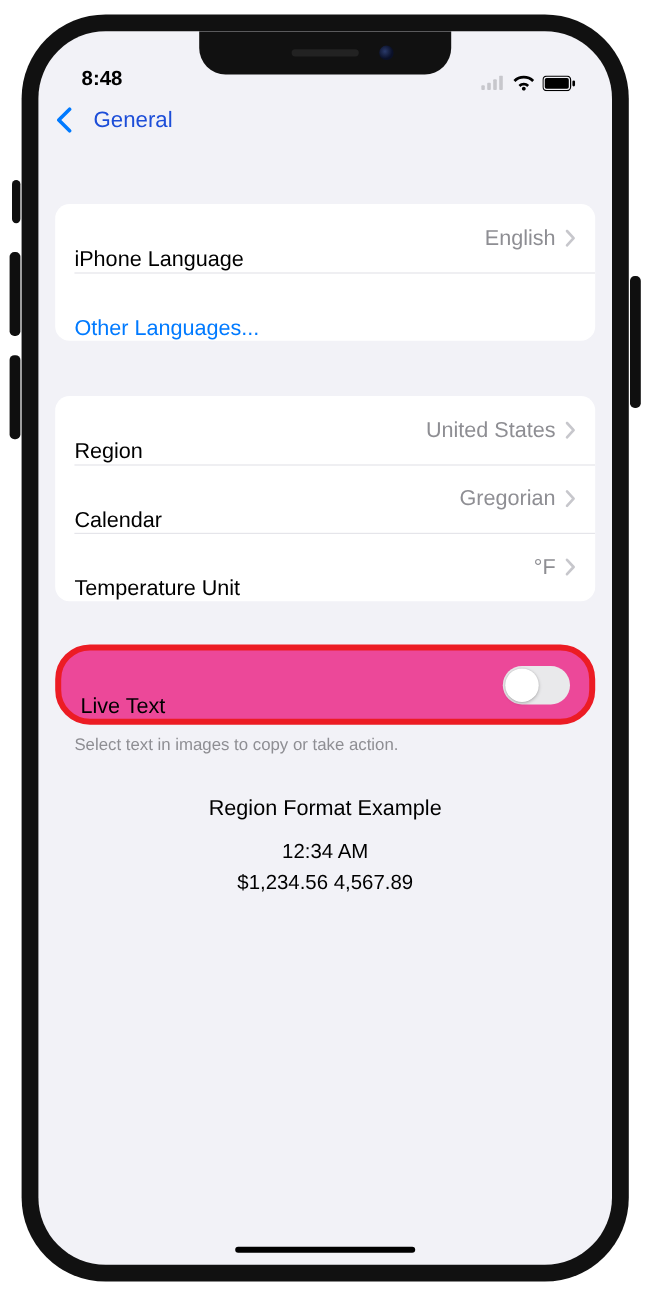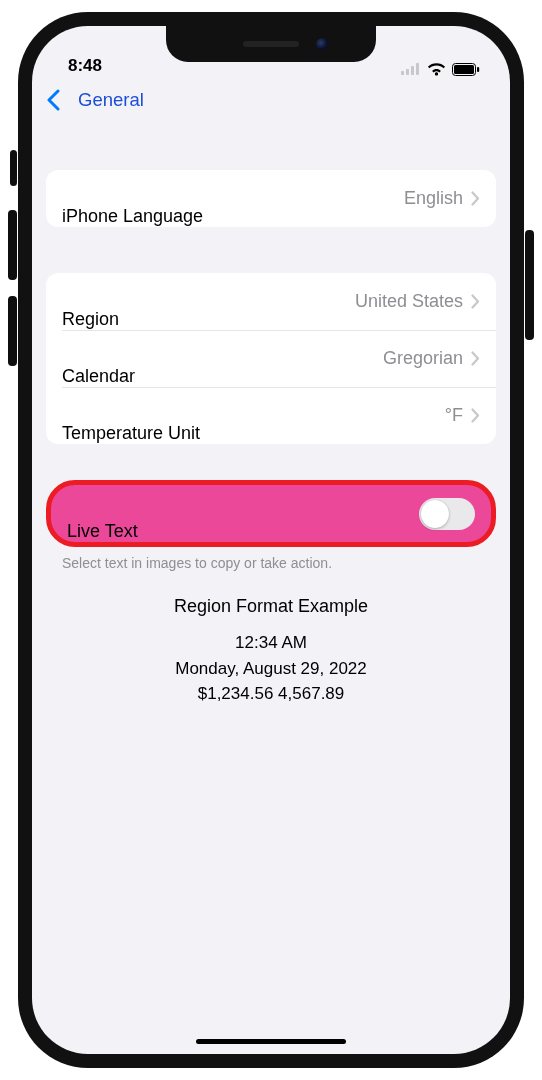--- a/index.html
+++ b/index.html
@@ -193,21 +193,21 @@
 
     .footer-note {
       color: #8e8e93;
       font-size: 14px;
       padding: 8px 16px 0 16px;
     }
 
     
     .example-block {
       text-align: center;
-      margin-top: 22px;
+      margin-top: 32px;
       color: #000;
       font-size: 17px;
       line-height: 1.5;
     }
     .example-title {
       font-size: 18px;
       margin-bottom: 10px;
     }
 
     
@@ -281,20 +281,23 @@
       <div class="group">
         <div class="cell">
           <span class="cell-label">iPhone Language</span>
           <span class="cell-value">English</span>
           <span class="chevron">
             <svg width="9" height="15" viewBox="0 0 9 15">
                 <path d="M1.5 1.5 L7 7.5 L1.5 13.5" fill="none" stroke="#c7c7cc" stroke-width="2.2" stroke-linecap="round" stroke-linejoin="round"></path>
               </svg>
           </span>
         </div>
+        <div class="cell">
+          <span class="cell-label cell-link">Other Languages...</span>
+        </div>
       </div>
 
       <div class="group-gap"></div>
 
       <div class="group">
         <div class="cell">
           <span class="cell-label">Region</span>
           <span class="cell-value">United States</span>
           <span class="chevron">
             <svg width="9" height="15" viewBox="0 0 9 15">
@@ -330,21 +333,20 @@
           <div class="toggle">
             <div class="knob"></div>
           </div>
         </div>
       </div>
       <div class="footer-note">Select text in images to copy or take action.</div>
 
       <div class="example-block">
         <div class="example-title">Region Format Example</div>
         <div>12:34 AM</div>
-        <div>Monday, August 29, 2022</div>
         <div>$1,234.56   4,567.89</div>
       </div>
 
     </div>
 
     <div class="home-indicator"></div>
   </div>
 </div>
 
 </body></html>

